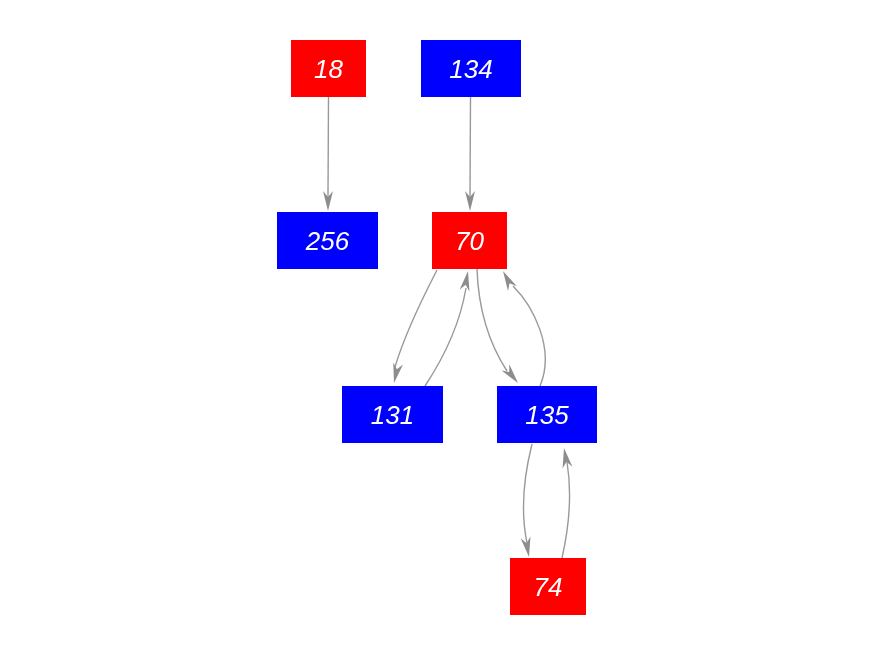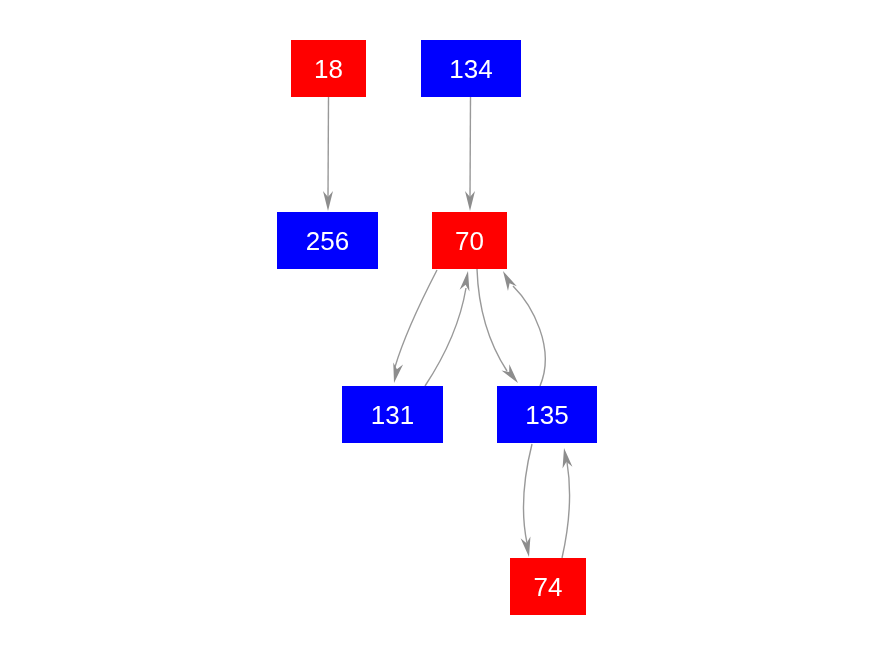--- a/index.html
+++ b/index.html
@@ -7,20 +7,21 @@
     padding: 0;
     background: #ffffff;
     font-family: "Liberation Sans", sans-serif;
   }
   .canvas-wrap {
     position: relative;
     width: 875px;
     height: 656px;
     background: #eab308;
     overflow: hidden;
+    font-style: italic;
   }
   svg.graph {
     display: block;
     width: 875px;
     height: 656px;
   }
   .edge-line {
     fill: none;
     stroke-width: 1.4px;
     stroke-linecap: butt;

